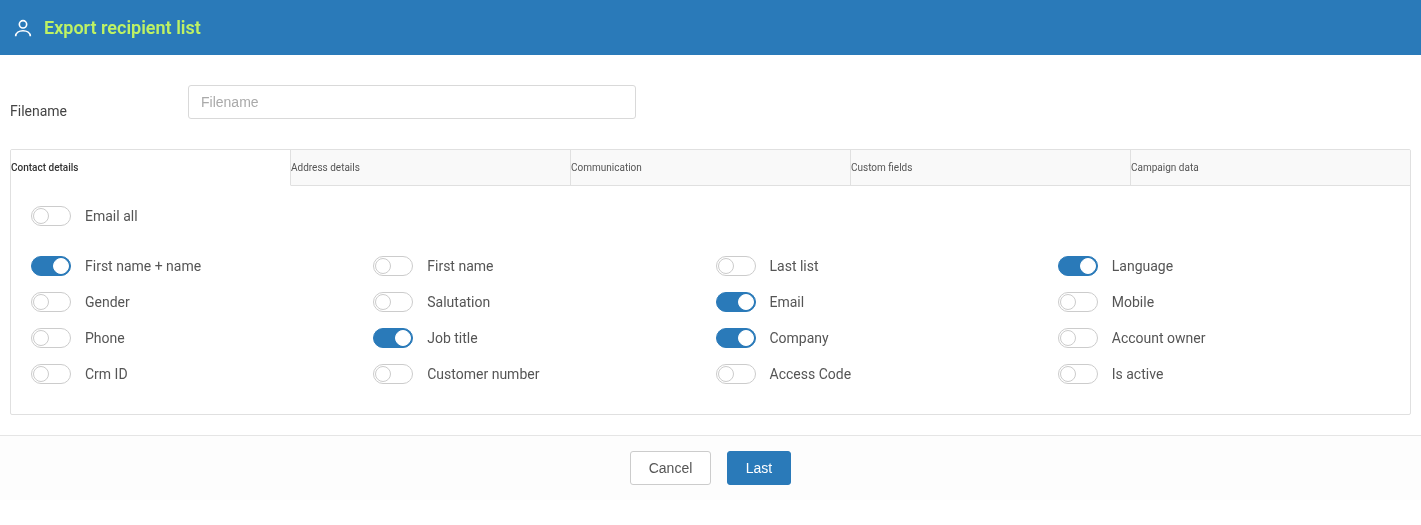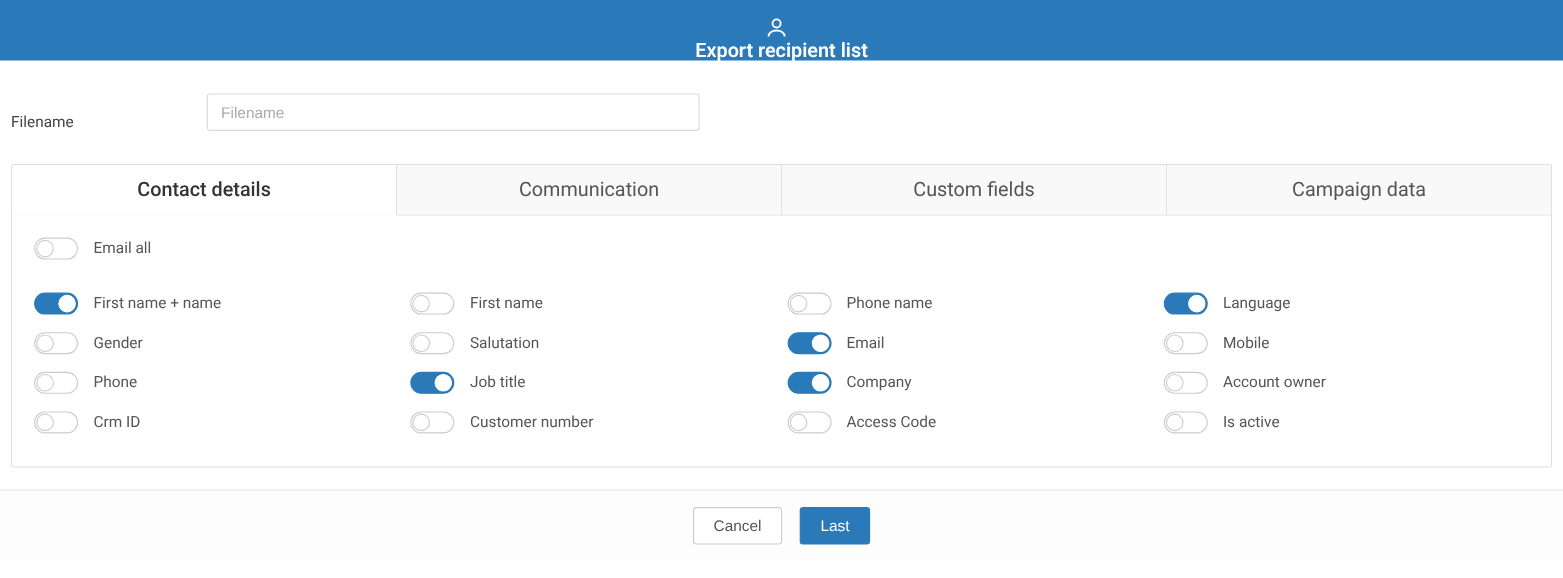--- a/index.html
+++ b/index.html
@@ -8,26 +8,25 @@
       padding: 0;
     }
     body {
       font-family: -apple-system, BlinkMacSystemFont, "Segoe UI", Roboto, Helvetica, Arial, sans-serif;
       font-size: 14px;
       color: #333;
       background: #fff;
     }
     .header {
       background: #2a7ab9;
-      color: #ffffff;
+      color: #bef264;
       display: flex;
       align-items: center;
       padding: 14px 12px;
       height: 55px;
-      flex-direction: column;
     }
     .header-icon {
       width: 22px;
       height: 22px;
       margin-right: 10px;
       display: flex;
       align-items: center;
       justify-content: center;
     }
     .header-title {
@@ -63,23 +62,23 @@
       border: 1px solid #e0e0e0;
       border-radius: 2px;
       overflow: hidden;
     }
     .tabs {
       display: flex;
       border-bottom: 1px solid #e0e0e0;
     }
     .tab {
       flex: 1;
-      text-align: center;
+      text-align: left;
       padding: 12px 0;
-      font-size: 18px;
+      font-size: 10px;
       color: #555;
       background: #f9f9f9;
       border-right: 1px solid #e0e0e0;
       cursor: pointer;
     }
     .tab:last-child {
       border-right: none;
     }
     .tab.active {
       background: #fff;
@@ -181,20 +180,21 @@
 <div class="content">
 
   <div class="filename-row">
     <label class="filename-label">Filename</label>
     <input type="text" class="filename-input" placeholder="Filename" style="">
   </div>
 
   <div class="tabs-container">
     <div class="tabs" id="tabs">
         <div class="tab active">Contact details</div>
+        <div class="tab">Address details</div>
         <div class="tab">Communication</div>
         <div class="tab">Custom fields</div>
         <div class="tab">Campaign data</div>
       </div>
 
     <div class="tab-panel">
 
       <div class="select-all-row toggle-item">
         <div class="toggle" id="toggle-select-all">
           <div class="knob"></div>
@@ -212,21 +212,21 @@
           <div class="toggle-item">
             <div class="toggle">
               <div class="knob"></div>
             </div>
             <span class="toggle-label">First name</span>
           </div>
           <div class="toggle-item">
             <div class="toggle">
               <div class="knob"></div>
             </div>
-            <span class="toggle-label">Phone name</span>
+            <span class="toggle-label">Last list</span>
           </div>
           <div class="toggle-item">
             <div class="toggle on">
               <div class="knob"></div>
             </div>
             <span class="toggle-label">Language</span>
           </div>
           <div class="toggle-item">
             <div class="toggle">
               <div class="knob"></div>

